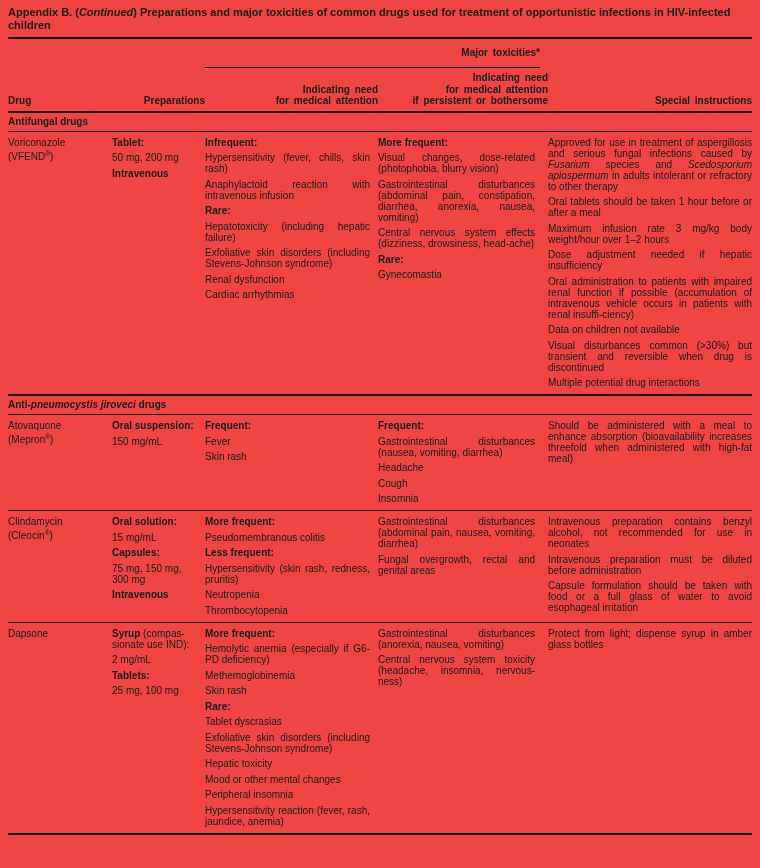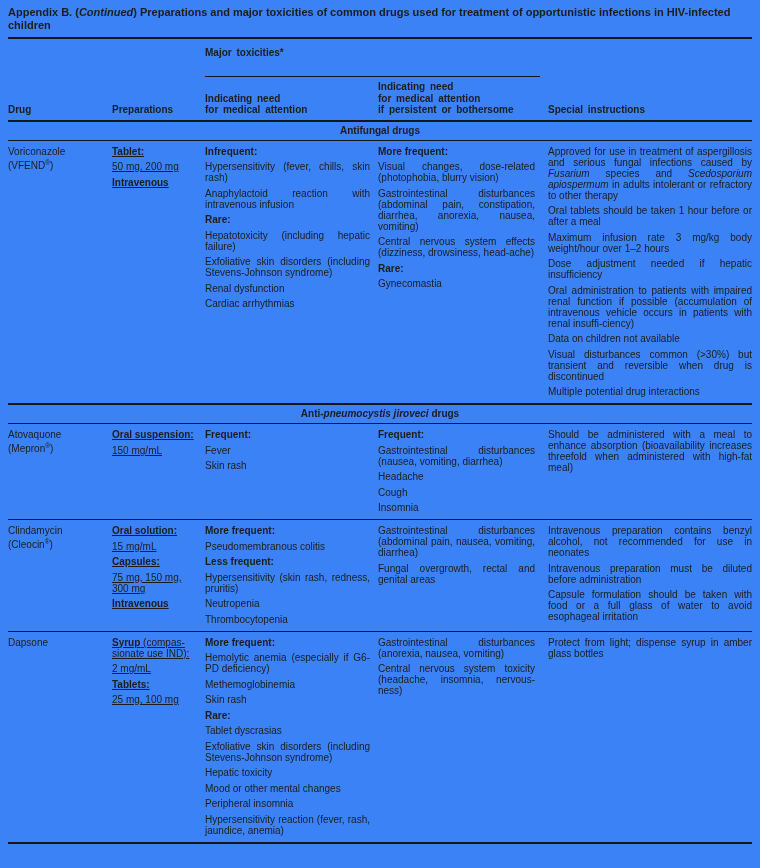--- a/index.html
+++ b/index.html
@@ -1,49 +1,49 @@
 <!DOCTYPE html>
 <html><head>
 <meta charset="utf-8">
 <style>
   * { margin:0; padding:0; box-sizing:border-box; }
   html,body { background:#ffffff; }
   body { width:760px; font-family:"Liberation Sans", sans-serif; color:#1d1d1d; }
-  .page { width:760px; height:868px; padding:6px 8px 0 8px; background:#3b82f6; overflow:hidden; }
+  .page { width:760px; height:868px; padding:6px 8px 0 8px; background:#ef4444; overflow:hidden; }
 
   .title { font-size:11px; font-weight:bold; line-height:13px; padding-bottom:5px;
            border-bottom:2px solid #161616; }
   .it { font-style:italic; }
   .b  { font-weight:bold; }
   .sup { font-size:6.5px; vertical-align:4px; }
 
   .grid { display:grid; grid-template-columns:104px 93px 173px 170px 204px; }
 
   .spanner-row { margin-top:8px; }
-  .spanner { grid-column:3 / 5; text-align:left; font-size:10px; font-weight:bold;
-             word-spacing:2px; padding-bottom:18px; margin-right:8px;
+  .spanner { grid-column:3 / 5; text-align:right; font-size:10px; font-weight:bold;
+             word-spacing:2px; padding-bottom:9px; margin-right:8px;
              border-bottom:1px solid #161616; }
 
   .cols-row { align-items:end; padding:4px 0 4px 0; border-bottom:2px solid #161616; }
   .hcell { font-size:10px; font-weight:bold; line-height:11.5px; white-space:pre-line;
-           text-align:left; word-spacing:2px; }
+           text-align:right; word-spacing:2px; }
   .hcell.left { text-align:left; }
 
   .section + .section { border-top:2px solid #161616; }
   .section-heading { font-size:10px; font-weight:bold; padding:3px 0 4px 0;
-                     border-bottom:1px solid #161616;text-align:center; }
+                     border-bottom:1px solid #161616; }
 
   .row { display:grid; grid-template-columns:104px 93px 173px 170px 204px; padding:5px 0 6px 0; }
   .row + .row { border-top:1px solid #161616; }
 
   .cell { font-size:10px; line-height:11px; }
   .cell .para { white-space:pre-line; }
   .cell .para + .para { margin-top:4.5px; }
   .cell.col1 { padding-right:6px; }
-  .cell.col2 { padding-right:6px;text-decoration:underline; }
+  .cell.col2 { padding-right:6px; }
   .cell.col3 { padding-right:8px; }
   .cell.col4 { padding-right:13px; }
   .cell.justify .para { text-align:justify; }
 
   .tbody { border-bottom:2px solid #161616; }
 </style>
 </head>
 <body>
 
 <div class="page">

